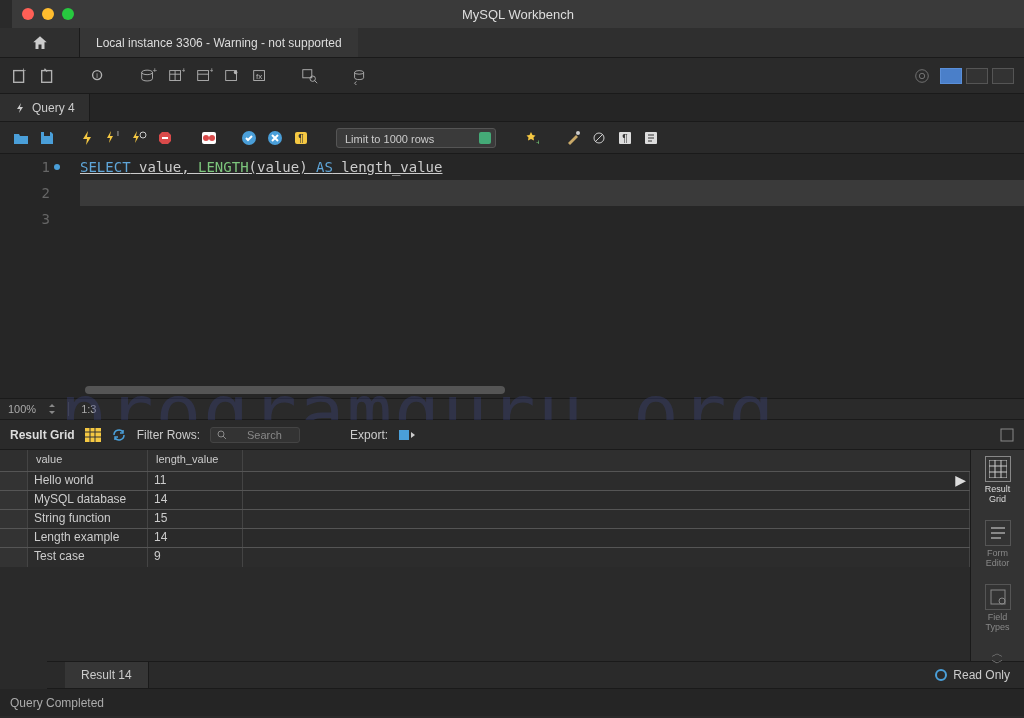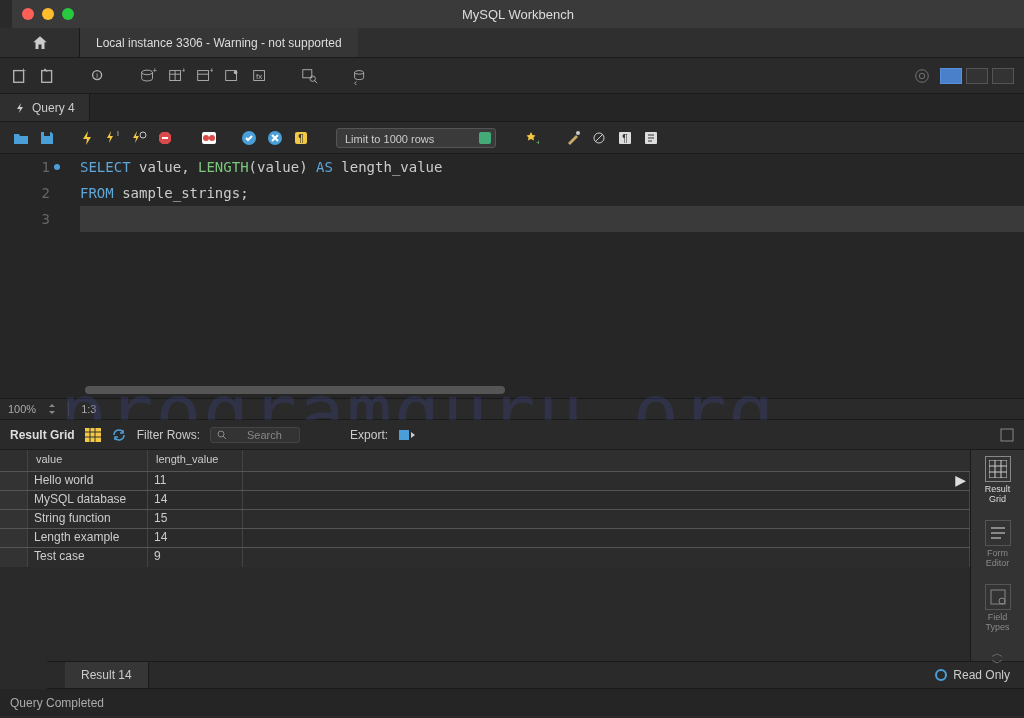--- a/index.html
+++ b/index.html
@@ -37,21 +37,21 @@
 .sqlico { width: 18px; height: 18px; display: flex; align-items: center; justify-content: center; cursor: pointer; }
 .limitsel { background: #3a3a3a; border: 1px solid #555; color: #ccc; font-size: 11px; padding: 2px 20px 2px 8px; border-radius: 3px; position: relative; width: 160px; height: 20px; display: flex; align-items: flex-end; }
 .limitsel::after { content: ''; position: absolute; right: 4px; top: 3px; width: 12px; height: 12px; background: #4a7; border-radius: 2px; }
 
 
 .editor { height: 244px; background: #262626; display: flex; font-family: "Menlo", "Monaco", monospace; font-size: 14px; line-height: 26px; position: relative; }
 .gutter { width: 60px; text-align: right; padding-right: 10px; color: #666; user-select: none; }
 .gutter .ln { height: 26px; position: relative; }
 .dot { position: absolute; right: -10px; top: 10px; width: 6px; height: 6px; background: #4a9fd9; border-radius: 50%; }
 .code { flex: 1; padding-left: 20px; color: #ccc; }
-.code .line { height: 26px; white-space: pre; }
+.code .line { height: 26px; white-space: pre; text-decoration: underline; }
 .code .line.cur { background: #3a3a3a; }
 .kw { color: #5fa6d9; }
 .fn { color: #7cc67c; }
 .watermark { position: absolute; left: 60px; right: 0; bottom: -28px; font-size: 76px; font-weight: 400; color: rgba(60,70,130,0.35); letter-spacing: 2px; pointer-events: none; z-index: 5; }
 .hscroll { position: absolute; left: 85px; bottom: 4px; width: 420px; height: 8px; background: #555; border-radius: 4px; }
 
 
 .edstatus { height: 22px; background: #2a2a2a; display: flex; align-items: center; padding: 0 8px; gap: 12px; font-size: 11px; color: #aaa; border-top: 1px solid #1a1a1a; border-bottom: 1px solid #1a1a1a; }
 .vsep { width: 1px; height: 14px; background: #444; }
 
@@ -318,21 +318,20 @@
 </div>
 
 <div class="editor">
   <div class="gutter">
     <div class="ln">1<span class="dot"></span></div>
     <div class="ln">2</div>
     <div class="ln">3</div>
   </div>
   <div class="code">
     <div class="line"><span class="kw">SELECT</span><span> value, </span><span class="fn">LENGTH</span><span>(value) </span><span class="kw">AS</span><span> length_value</span></div>
-    <div class="line"><span class="kw">FROM</span><span> sample_strings;</span></div>
     <div class="line cur"></div>
   </div>
   <div class="watermark">programguru.org</div>
   <div class="hscroll"></div>
 </div>
 
 <div class="edstatus">
   <span>100%</span>
   <svg width="8" height="10" viewBox="0 0 8 10">
       <path d="M4 0l3 3H1zM4 10l3-3H1z" fill="#888"></path>

